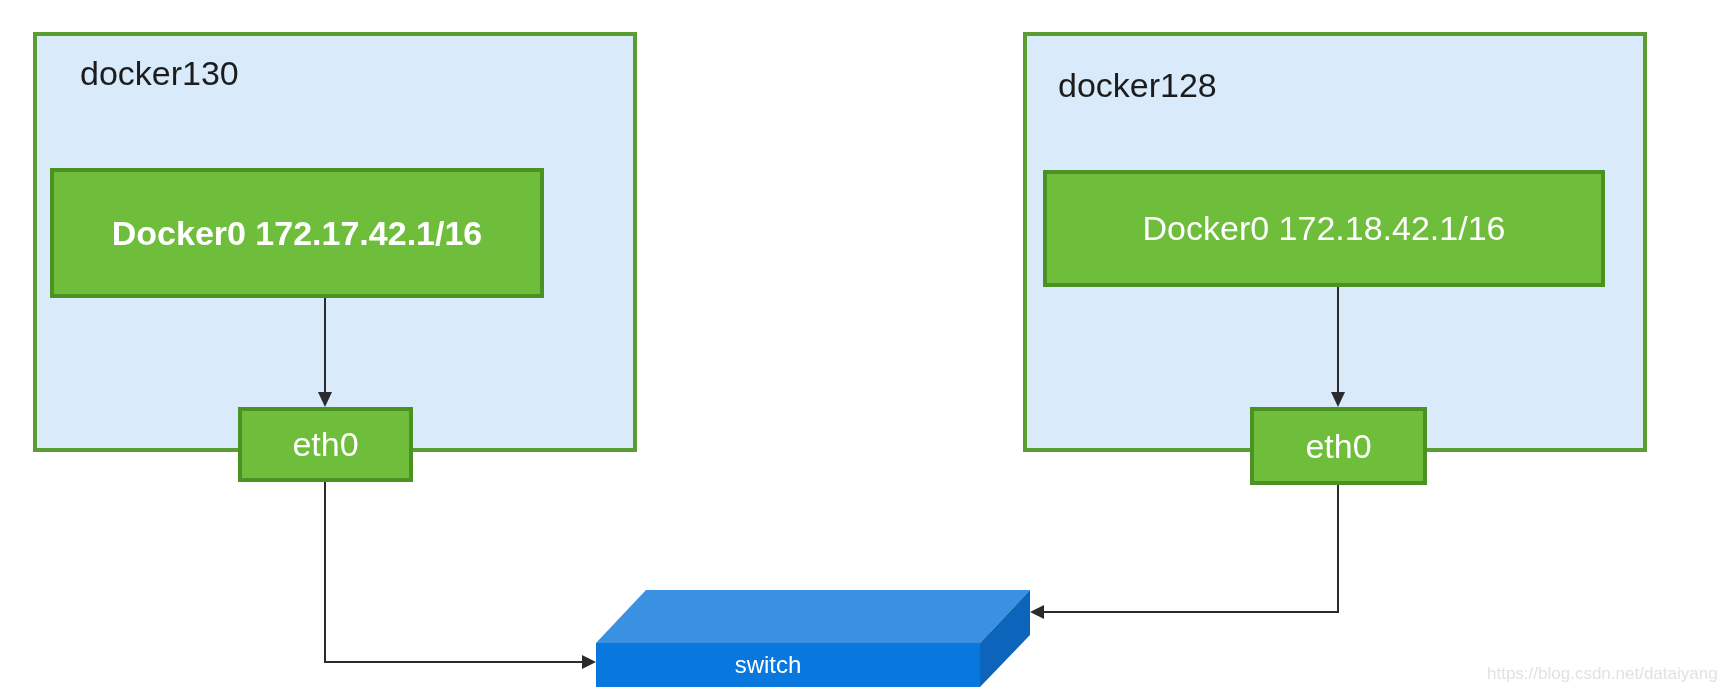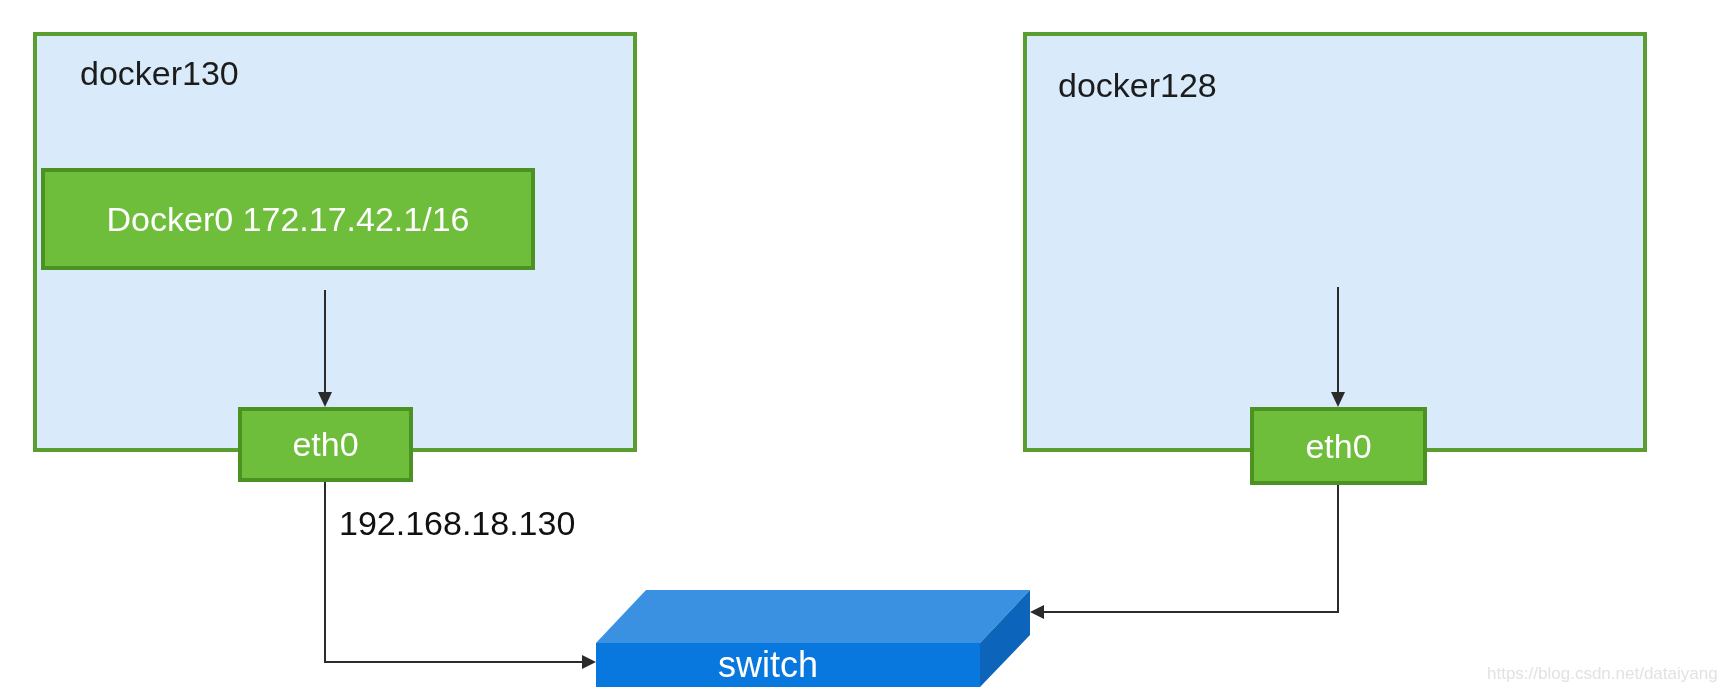--- a/index.html
+++ b/index.html
@@ -44,21 +44,21 @@
     white-space:nowrap;
   }
   #connector-layer{
     position:absolute;left:0;top:0;width:1718px;height:696px;
     z-index:2;
   }
   #switch-label{
     position:absolute;
     left:596px;top:643px;width:344px;height:44px;
     display:flex;align-items:center;justify-content:center;
-    color:#ffffff;font-size:36px;font-weight:500;
+    color:#ffffff;font-size:24px;font-weight:500;
     z-index:3;
   }
   #watermark{
     position:absolute;
     left:1487px;top:664px;
     font-size:17px;
     color:var(--watermark-color);
     z-index:4;
     white-space:nowrap;
   }
@@ -96,24 +96,24 @@
       <polygon points="1030,612 1044,605 1044,619" style="fill:var(--line-color)"></polygon>
     </g>
 
     <g>
       <polygon points="596,643 980,643 1030,590 646,590" style="fill:var(--switch-top)"></polygon>
       <polygon points="980,643 1030,590 1030,635 980,687" style="fill:var(--switch-side)"></polygon>
       <rect x="596" y="643" width="384" height="44" style="fill:var(--switch-front)"></rect>
     </g>
   </svg>
 
-  <div class="node" style="left:41px;top:168px;width:494px;height:102px;">Docker0 172.17.42.1/16</div>
+  <div class="node" style="left:50px;top:168px;width:494px;height:130px;font-weight:bold;">Docker0 172.17.42.1/16</div>
+  <div class="node" style="left:1043px;top:170px;width:562px;height:117px;">Docker0 172.18.42.1/16</div>
 
   <div class="node" style="left:238px;top:407px;width:175px;height:75px;">eth0</div>
   <div class="node" style="left:1250px;top:407px;width:177px;height:78px;">eth0</div>
 
-  <div class="ip-label" style="left:339px;top:506px;">192.168.18.130</div>
 
   <div id="switch-label">switch</div>
 
   <div id="watermark">https://blog.csdn.net/dataiyangu</div>
 
 </div>
 
 </body></html>

